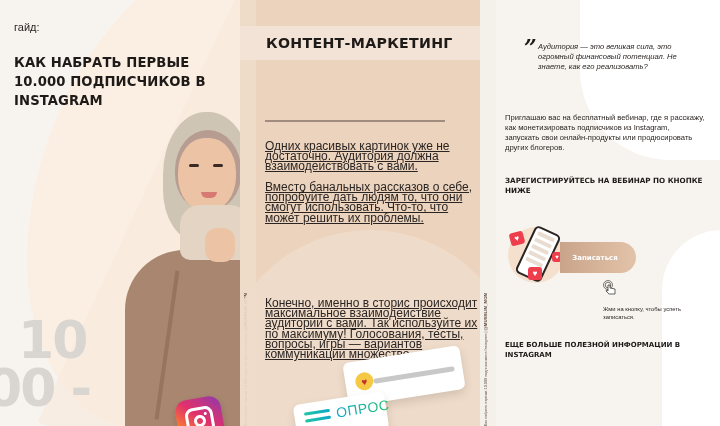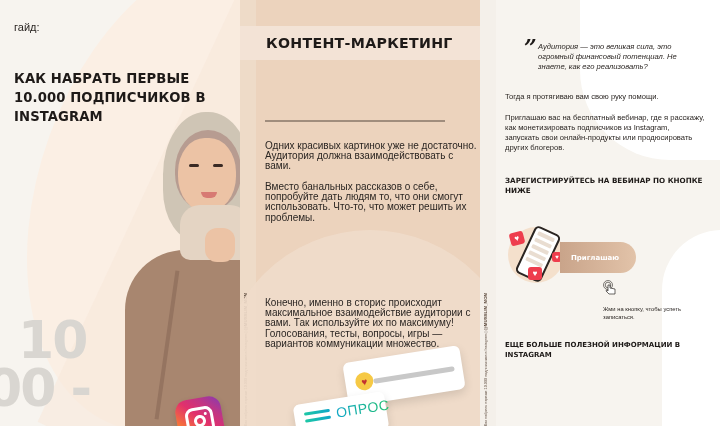--- a/index.html
+++ b/index.html
@@ -8,21 +8,21 @@
   .page { position: relative; width: 720px; height: 426px; display: flex; }
 
   
   .p1 { position: relative; width: 240px; height: 426px; background: #f7f4ef; overflow: hidden; }
   .p1 .bg-arc { position: absolute; left: 40px; top: -60px; width: 320px; height: 500px; border-radius: 50%; background: #fbefe4; transform: rotate(20deg); }
   .p1 .bg-band { position: absolute; left: 140px; top: -40px; width: 160px; height: 520px; background: #f9e8da; transform: rotate(25deg); opacity: .6; }
   .p1 .big-num { position: absolute; font-family: "DejaVu Sans", sans-serif; font-weight: 900; color: #d9d6d1; letter-spacing: -2px; }
   .p1 .big1 { left: 18px; top: 310px; font-size: 52px; }
   .p1 .big2 { left: -14px; top: 358px; font-size: 52px; }
   .p1 .guide-label { position: absolute; left: 14px; top: 21px; font-size: 11px; color: #2a2522; }
-  .p1 .title { position: absolute; left: 14px; top: 69px; width: 230px; font-family: "DejaVu Sans", sans-serif; font-weight: 700; font-size: 13.2px; line-height: 19px; text-transform: uppercase; color: #1e1a18; letter-spacing: .1px; }
+  .p1 .title { position: absolute; left: 14px; top: 53px; width: 230px; font-family: "DejaVu Sans", sans-serif; font-weight: 700; font-size: 13.2px; line-height: 19px; text-transform: uppercase; color: #1e1a18; letter-spacing: .1px; }
   .p1 .subtitle { position: absolute; left: 14px; top: 127px; font-size: 12px; line-height: 17px; color: #2a2522; }
 
   
   .person { position: absolute; left: 105px; top: 100px; width: 140px; height: 326px; }
   .hijab { position: absolute; left: 58px; top: 12px; width: 88px; height: 130px; border-radius: 48% 48% 40% 40%; background: #cfc5b5; }
   .hijab-inner { position: absolute; left: 70px; top: 30px; width: 66px; height: 80px; border-radius: 50% 50% 45% 45%; background: #b79c91; }
   .face { position: absolute; left: 73px; top: 38px; width: 58px; height: 74px; border-radius: 46% 46% 48% 48%; background: #ecc3a5; }
   .eye { position: absolute; top: 64px; width: 10px; height: 3px; border-radius: 2px; background: #3a2a24; }
   .eye.l { left: 84px; } .eye.r { left: 108px; }
   .lips { position: absolute; left: 96px; top: 92px; width: 16px; height: 6px; border-radius: 0 0 8px 8px; background: #d77a73; }
@@ -41,21 +41,21 @@
   
   .p2 { position: relative; width: 240px; height: 426px; background: #ecd3bd; overflow: hidden; }
   .p2 .sidebar-strip { position: absolute; left: 0; top: 0; width: 16px; height: 426px; background: #eedbc8; }
   .p2 .vert-text { position: absolute; left: 3px; top: 256px; width: 170px; transform-origin: 0 0; transform: rotate(-90deg) translate(-170px, 0); font-size: 3.8px; white-space: nowrap; color: #5c4a3d; }
   .vert-text b { font-weight: 700; font-size: 4.4px; }
   .p2 .circle-bg { position: absolute; left: -20px; top: 230px; width: 300px; height: 300px; border-radius: 50%; background: #efdcca; opacity: .9; }
   .p2 .header-band { position: absolute; left: 0; top: 26px; width: 240px; height: 34px; background: #f3e3d6; }
   .p2 .header-title { position: absolute; left: 26px; top: 35px; font-family: "DejaVu Sans", sans-serif; font-size: 14.2px; color: #1e1a18; letter-spacing: .3px; }
   .p2 .lead { position: absolute; left: 25px; top: 72px; width: 200px; font-size: 7.6px; line-height: 9.6px; font-style: italic; color: #2a2522; }
   .p2 .divider { position: absolute; left: 25px; top: 120px; width: 180px; height: 2px; background: #a08d7d; }
-  .p2 .para { position: absolute; left: 25px; width: 214px; font-size: 10px; line-height: 10.2px; color: #2a2522; }
+  .p2 .para { position: absolute; left: 25px; width: 214px; font-size: 12px; line-height: 10.2px; color: #2a2522; text-decoration: underline; }
   .para.a { top: 141px; } .para.b { top: 182px; } .para.c { top: 238px; } .para.d { top: 298px; }
 
   .sticker { position: absolute; background: #fff; border-radius: 6px; box-shadow: 0 4px 10px rgba(0,0,0,.12); }
   .sticker.slider { left: 345px; top: 354px; width: 118px; height: 44px; transform: rotate(-9deg); }
   .slider .emoji { position: absolute; left: 10px; top: 12px; width: 18px; height: 18px; border-radius: 50%; background: #f6c945; display: flex; align-items: center; justify-content: center; font-size: 10px; color: #c23030; }
   .slider .track { position: absolute; left: 28px; top: 20px; width: 82px; height: 5px; border-radius: 3px; background: #c8c8c8; }
   .sticker.poll { left: 295px; top: 398px; width: 92px; height: 38px; transform: rotate(-9deg); }
   .poll .bars { position: absolute; left: 10px; top: 9px; width: 26px; }
   .poll .bars span { display: block; height: 3px; margin-bottom: 4px; border-radius: 2px; background: linear-gradient(90deg, #1ec8a5, #0ea6c7); }
   .poll .label { position: absolute; left: 42px; top: 6px; font-size: 14px; letter-spacing: .5px; background: linear-gradient(90deg, #0ea6c7, #1fbf6f); -webkit-background-clip: text; color: transparent; }
@@ -137,39 +137,38 @@
     <div class="white-blob-top"></div>
     <div class="white-blob-bot"></div>
     <div class="sidebar-strip"></div>
     <div class="vert-text">
       <span>Как набрать первые 10.000 подписчиков в Instagram |</span>
       <b>@MUSSLIM_MOM</b>
     </div>
 
     <div class="quote-mark">”</div>
     <p class="quote">Аудитория — это великая сила, это огромный финансовый потенциал. Не знаете, как его реализовать?</p>
-    <p class="text t1">Тогда я протягиваю вам свою руку помощи.</p>
     <p class="text t2">Приглашаю вас на бесплатный вебинар, где я расскажу, как монетизировать подписчиков из Instagram, запускать свои онлайн-продукты или продюсировать других блогеров.</p>
     <div class="cta-text">
       <div>ЗАРЕГИСТРИРУЙТЕСЬ НА ВЕБИНАР ПО КНОПКЕ НИЖЕ</div>
     </div>
 
     <div class="phone-circle"></div>
     <div class="phone">
       <div class="screen-row"></div>
         <div class="screen-row"></div>
         <div class="screen-row"></div>
         <div class="screen-row"></div>
         <div class="screen-row"></div>
     </div>
     <div class="like l1">♥</div>
     <div class="like l2">♥</div>
     <div class="like l3">♥</div>
 
-    <div class="signup-btn">Приглашаю</div>
+    <div class="signup-btn">Записаться</div>
 
     <svg class="tap-icon" viewBox="0 0 16 16">
       <circle cx="6" cy="5" r="4.5" fill="none" stroke="#2a2522" stroke-width=".6"></circle>
       <circle cx="6" cy="5" r="2.8" fill="none" stroke="#2a2522" stroke-width=".6"></circle>
       <path d="M6 5 L6 11 L4.5 10 L4 11 L7 14 L13 14 L13 9 L8 8 L8 5 Z" fill="#fff" stroke="#2a2522" stroke-width=".7"></path>
     </svg>
     <p class="tap-hint">Жми на кнопку, чтобы успеть записаться.</p>
     <p class="more-info">ЕЩЕ БОЛЬШЕ ПОЛЕЗНОЙ ИНФОРМАЦИИ В INSTAGRAM</p>
   </section>
 

